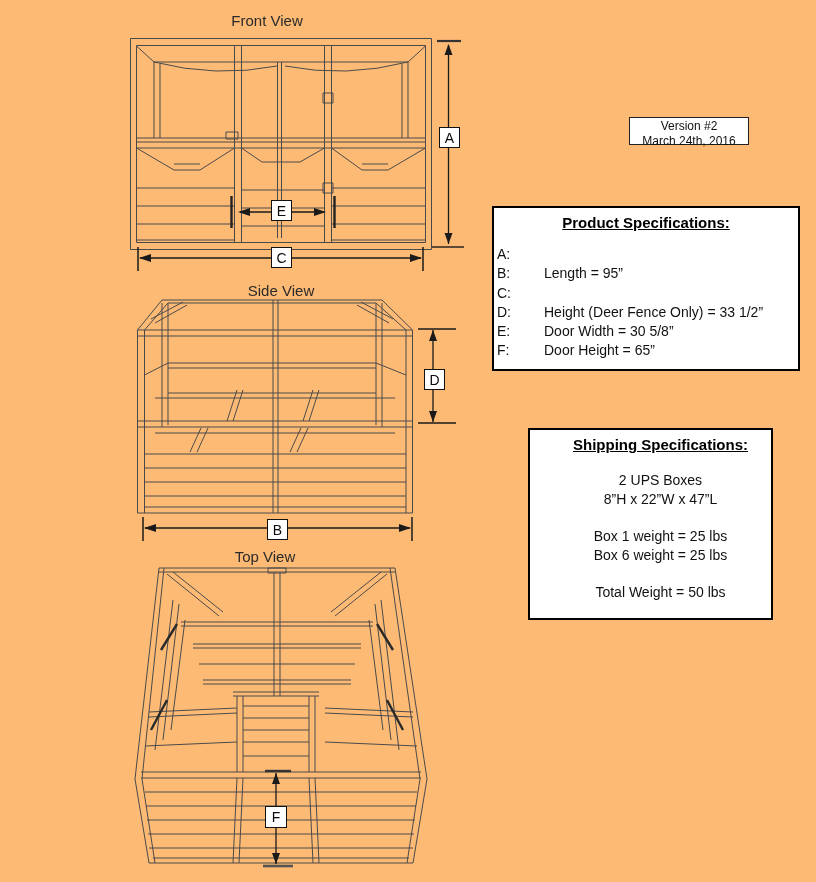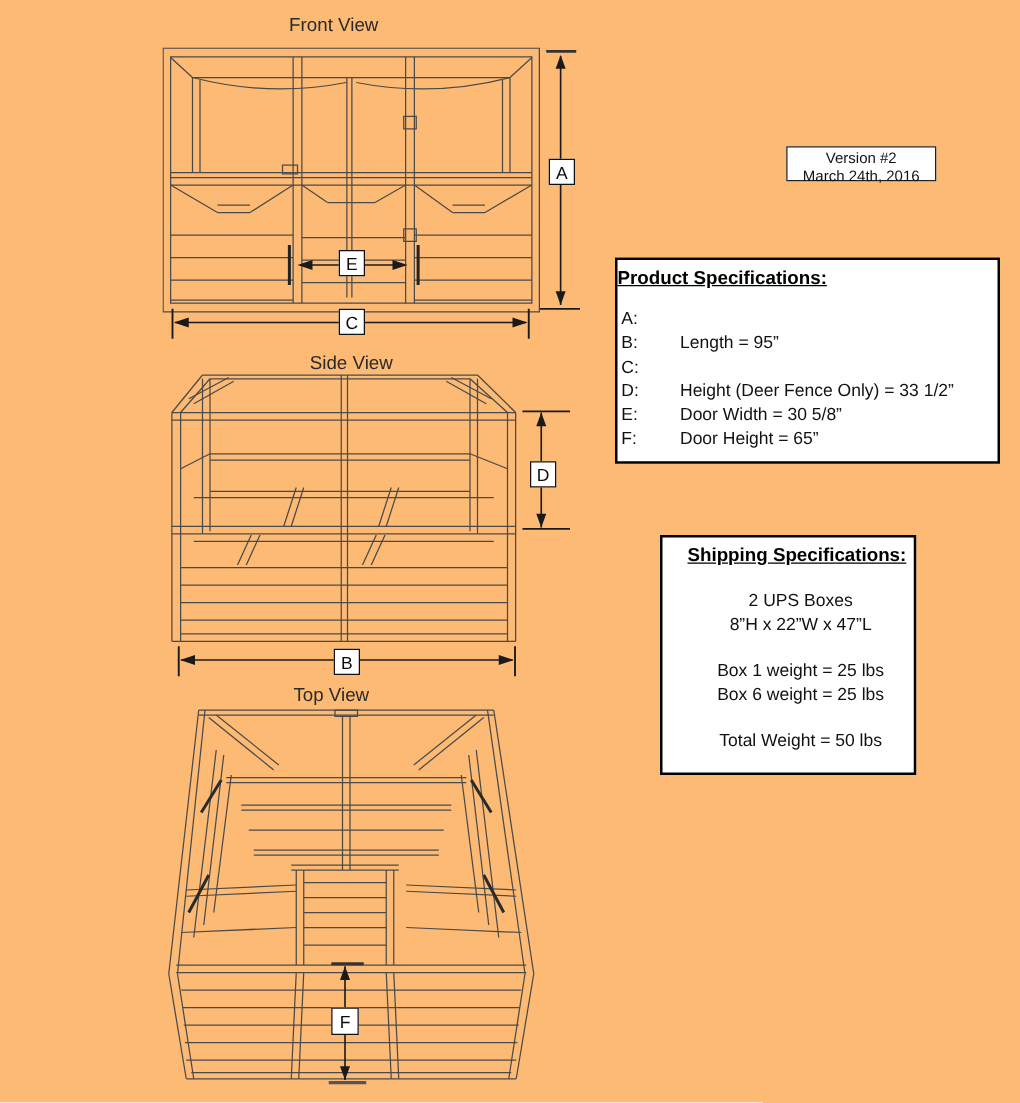--- a/index.html
+++ b/index.html
@@ -16,21 +16,21 @@
   .dim-label{
     position:absolute;z-index:5;box-sizing:border-box;
     width:21px;height:21px;border:1.6px solid #111;background:#fff;
     display:flex;align-items:center;justify-content:center;
     font-size:14px;color:#0b0b0b;line-height:1;
   }
   .specbox{
     position:absolute;box-sizing:border-box;border:2px solid #000;background:#fff;z-index:3;
   }
   .specbox .title{
-    font-weight:bold;font-size:15px;text-align:left;
+    font-weight:bold;font-size:15px;text-align:center;
     text-decoration:underline;margin-top:6px;color:#000;
   }
   .prod-rows{margin-top:14px;}
   .prod-row{display:flex;font-size:14px;line-height:19.3px;color:#111;}
   .prod-row .k{width:47px;padding-left:3px;flex:0 0 auto;}
   .prod-row .v{flex:1 1 auto;white-space:nowrap;}
   .ship-line{font-size:14px;line-height:19px;text-align:center;color:#111;}
   .gap18{height:18px;}
   .versionbox{
     position:absolute;box-sizing:border-box;border:1.6px solid #222;background:#fff;
@@ -335,21 +335,21 @@
         <span class="k">E:</span>
         <span class="v">Door Width = 30 5/8”</span>
       </div>
       <div class="prod-row">
         <span class="k">F:</span>
         <span class="v">Door Height = 65”</span>
       </div>
     </div>
   </div>
 
-  <div class="specbox" style="left:528px;top:428px;width:205px;height:192px;padding-left:20px;">
+  <div class="specbox" style="left:528px;top:428px;width:245px;height:192px;padding-left:20px;">
     <div class="title">Shipping Specifications:</div>
     <div class="gap18"></div>
     <div class="ship-line">2 UPS Boxes</div>
     <div class="ship-line">8”H x 22”W x 47”L</div>
     <div class="gap18"></div>
     <div class="ship-line">Box 1 weight = 25 lbs</div>
     <div class="ship-line">Box 6 weight = 25 lbs</div>
     <div class="gap18"></div>
     <div class="ship-line">Total Weight = 50 lbs</div>
   </div>

